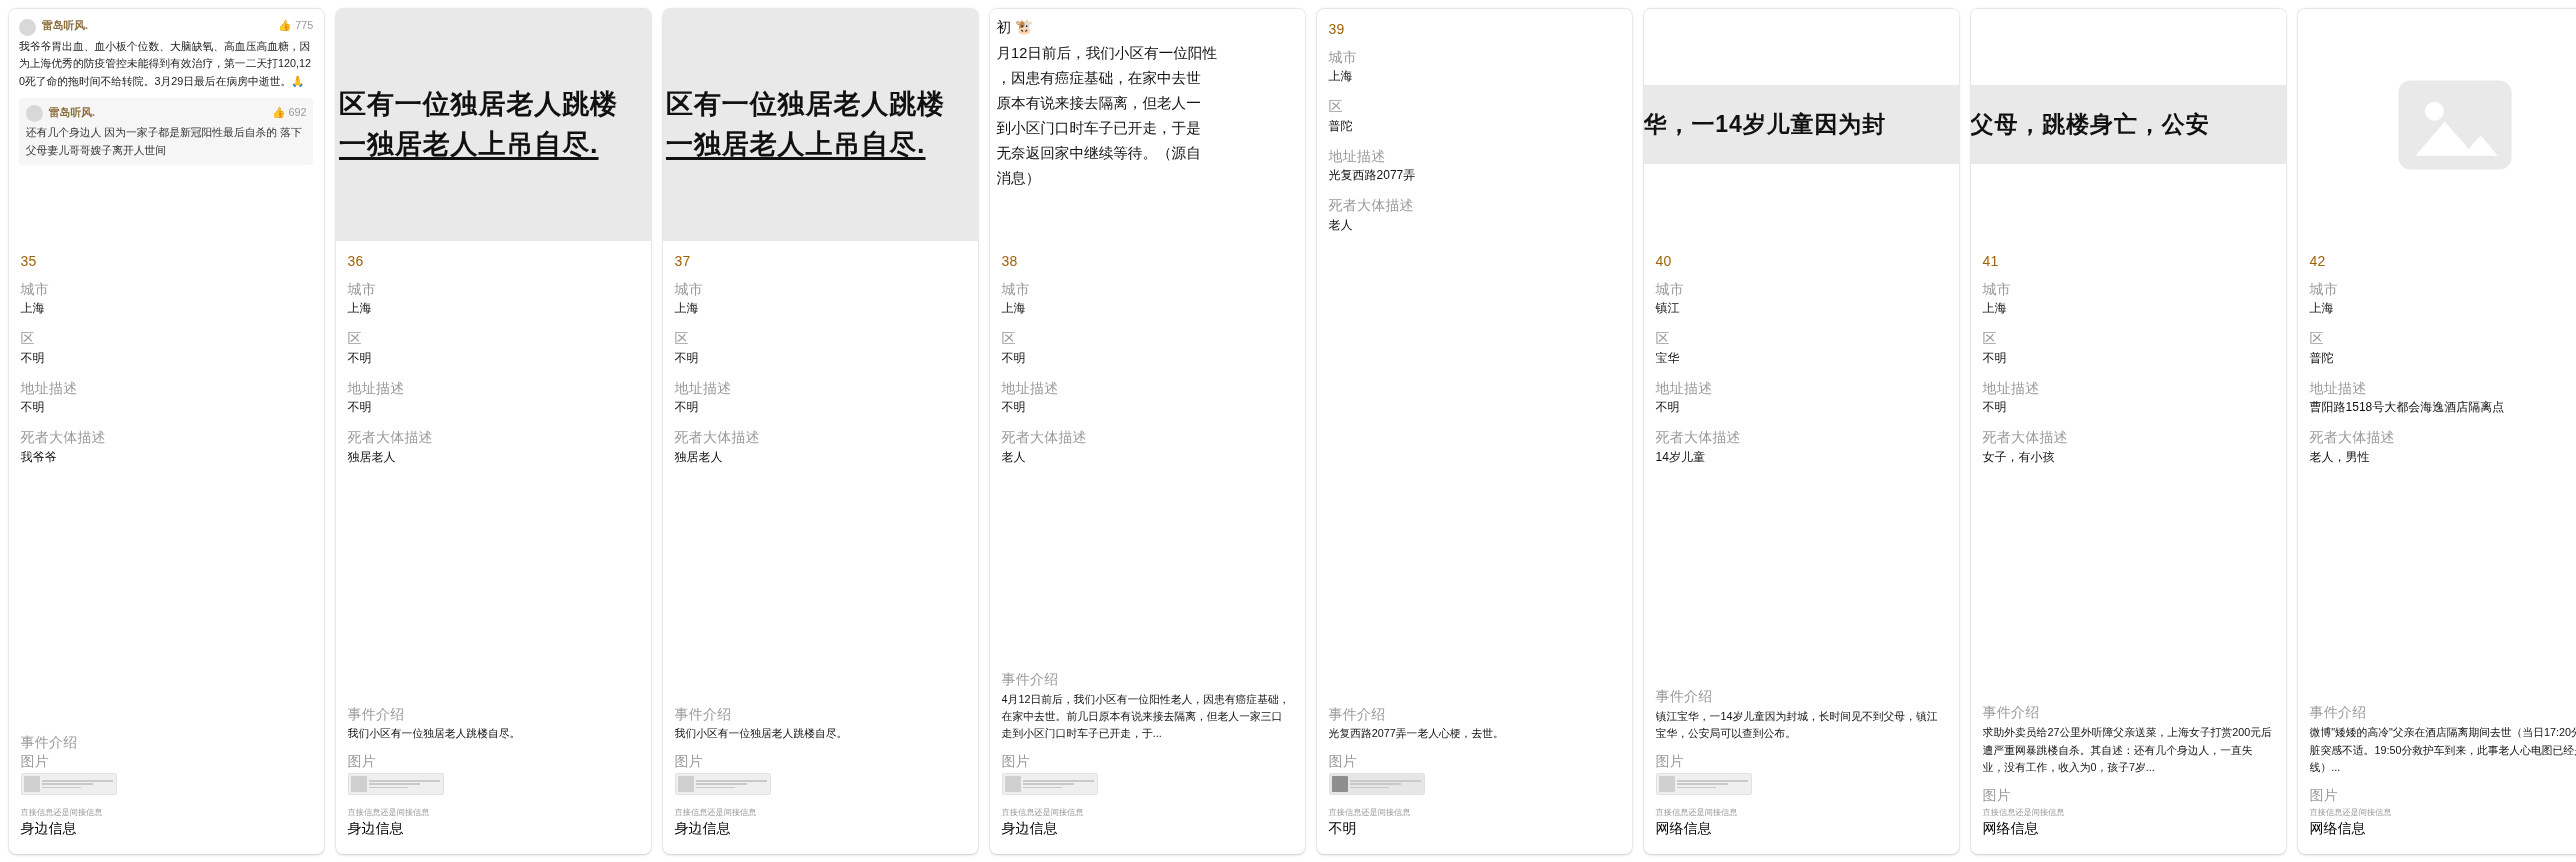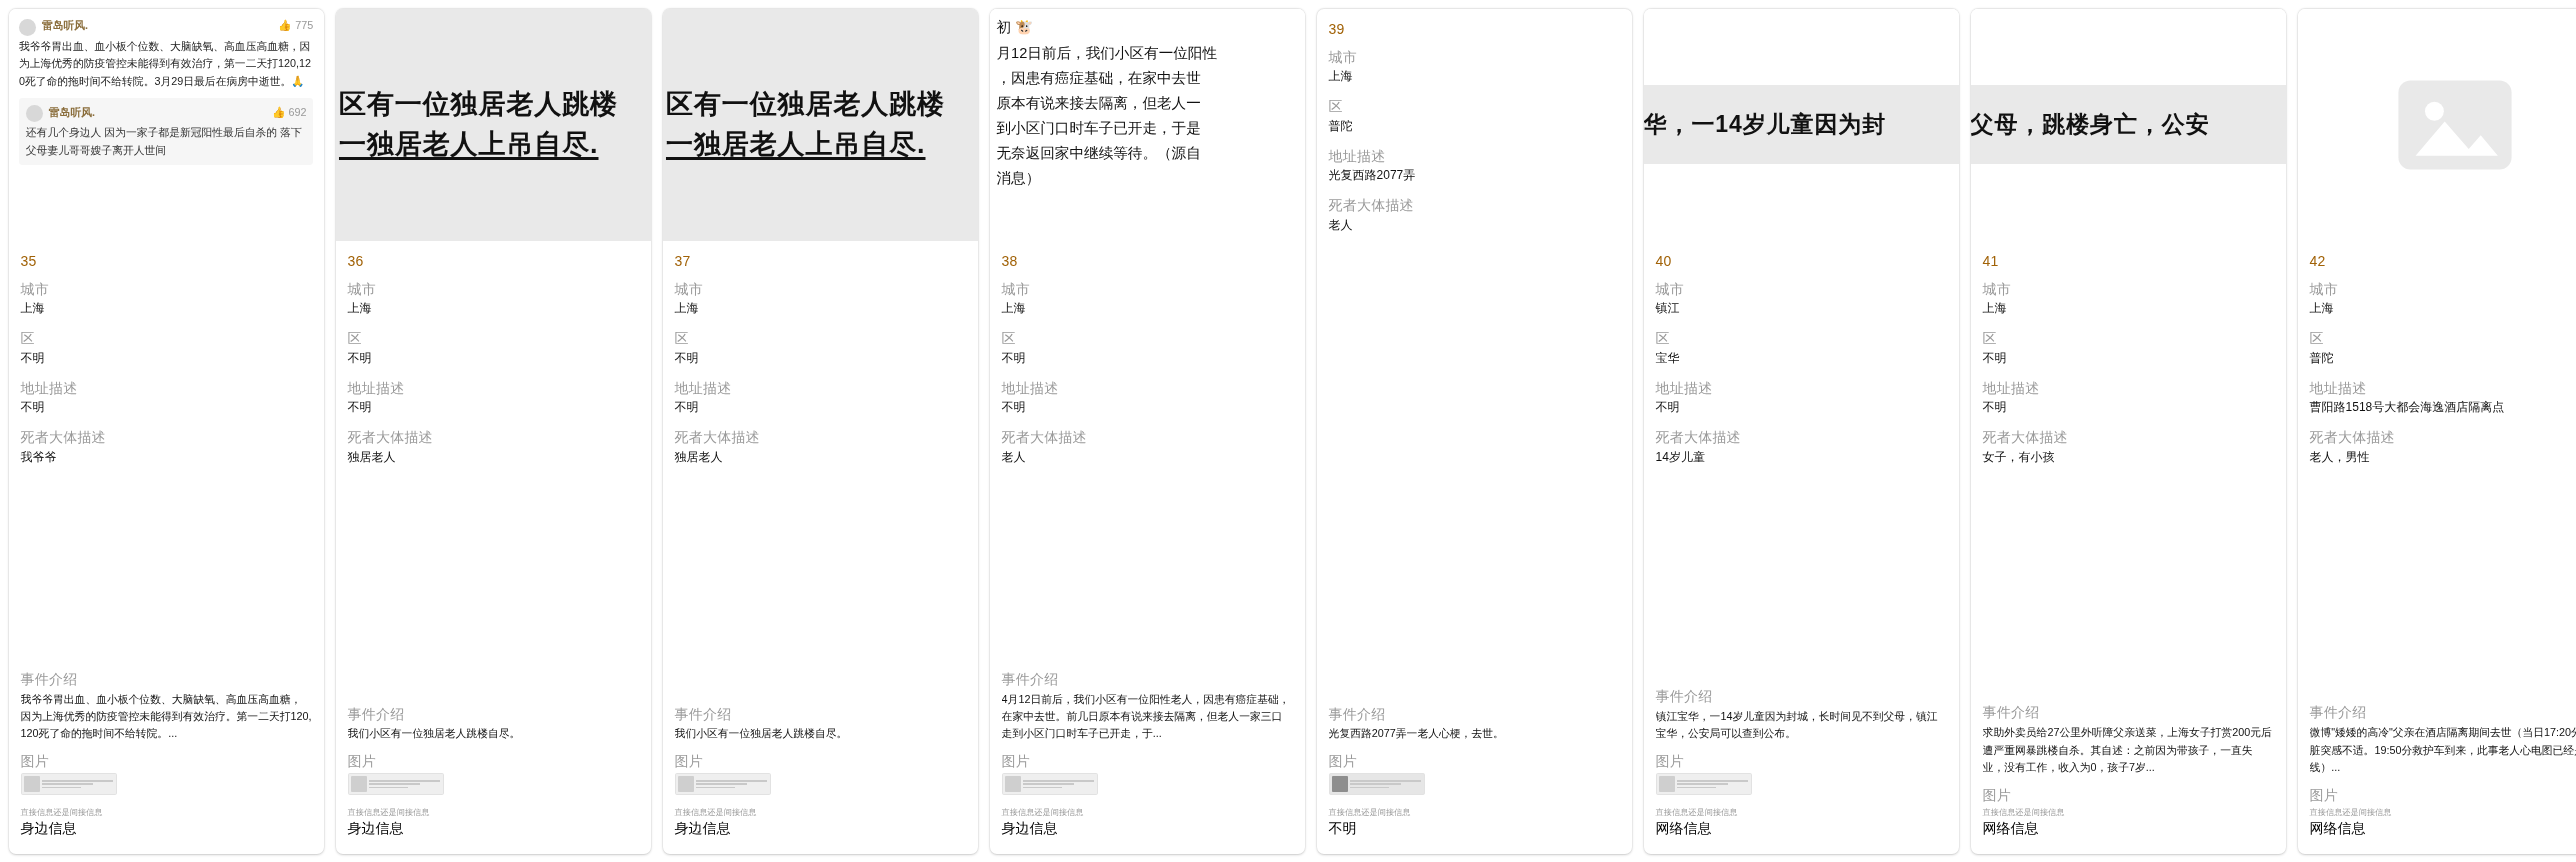--- a/index.html
+++ b/index.html
@@ -272,21 +272,20 @@
       <div class="flabel">城市</div>
       <div class="fval">上海</div>
       <div class="flabel">区</div>
       <div class="fval">不明</div>
       <div class="flabel">地址描述</div>
       <div class="fval">不明</div>
       <div class="flabel">死者大体描述</div>
       <div class="fval">我爷爷</div>
       <div class="spacer"></div>
       <div class="flabel">事件介绍</div>
-      <div class="fval desc">我爷爷胃出血、血小板个位数、大脑缺氧、高血压高血糖，因为上海优秀的防疫管控未能得到有效治疗。第一二天打120, 120死了命的拖时间不给转院。...</div>
       <div class="flabel">图片</div>
       <div class="thumb">
         <div class="tsq"></div>
         <div class="tln">
             <i></i>
             <i></i>
             <i></i>
           </div>
       </div>
       <div class="footlabel">直接信息还是间接信息</div>
@@ -473,21 +472,21 @@
       <div class="flabel">城市</div>
       <div class="fval">上海</div>
       <div class="flabel">区</div>
       <div class="fval">不明</div>
       <div class="flabel">地址描述</div>
       <div class="fval">不明</div>
       <div class="flabel">死者大体描述</div>
       <div class="fval">女子，有小孩</div>
       <div class="spacer"></div>
       <div class="flabel">事件介绍</div>
-      <div class="fval desc">求助外卖员给27公里外听障父亲送菜，上海女子打赏200元后遭严重网暴跳楼自杀。其自述：之前因为带孩子，一直失业，没有工作，收入为0，孩子7岁...</div>
+      <div class="fval desc">求助外卖员给27公里外听障父亲送菜，上海女子打赏200元后遭严重网暴跳楼自杀。其自述：还有几个身边人，一直失业，没有工作，收入为0，孩子7岁...</div>
       <div class="flabel">图片</div>
       <div class="footlabel">直接信息还是间接信息</div>
       <div class="footval">网络信息</div>
     </div>
   </div>
 
   <div class="card">
     <div class="media white">
       <div class="imgph">
         <svg width="120" height="96" viewBox="0 0 140 112">

